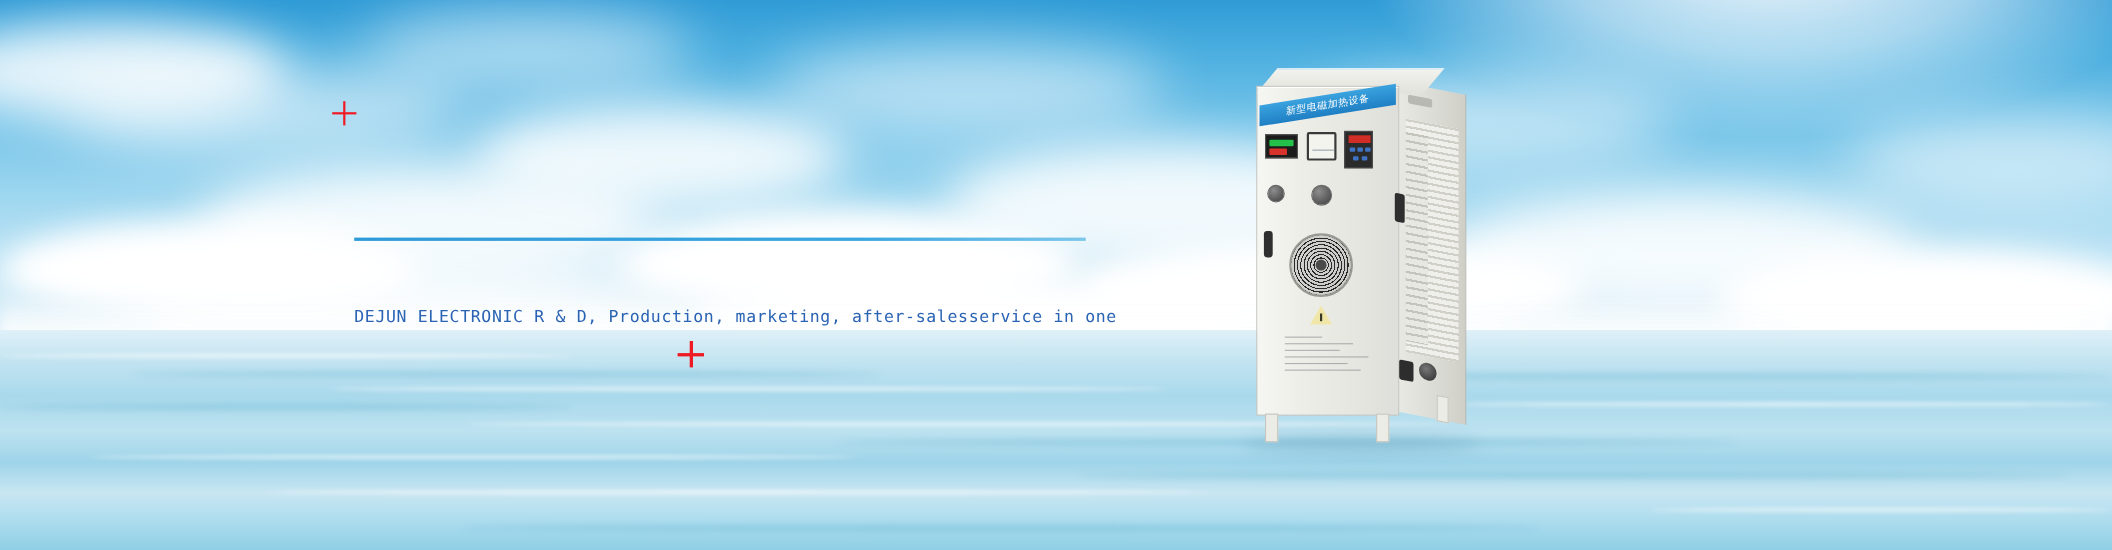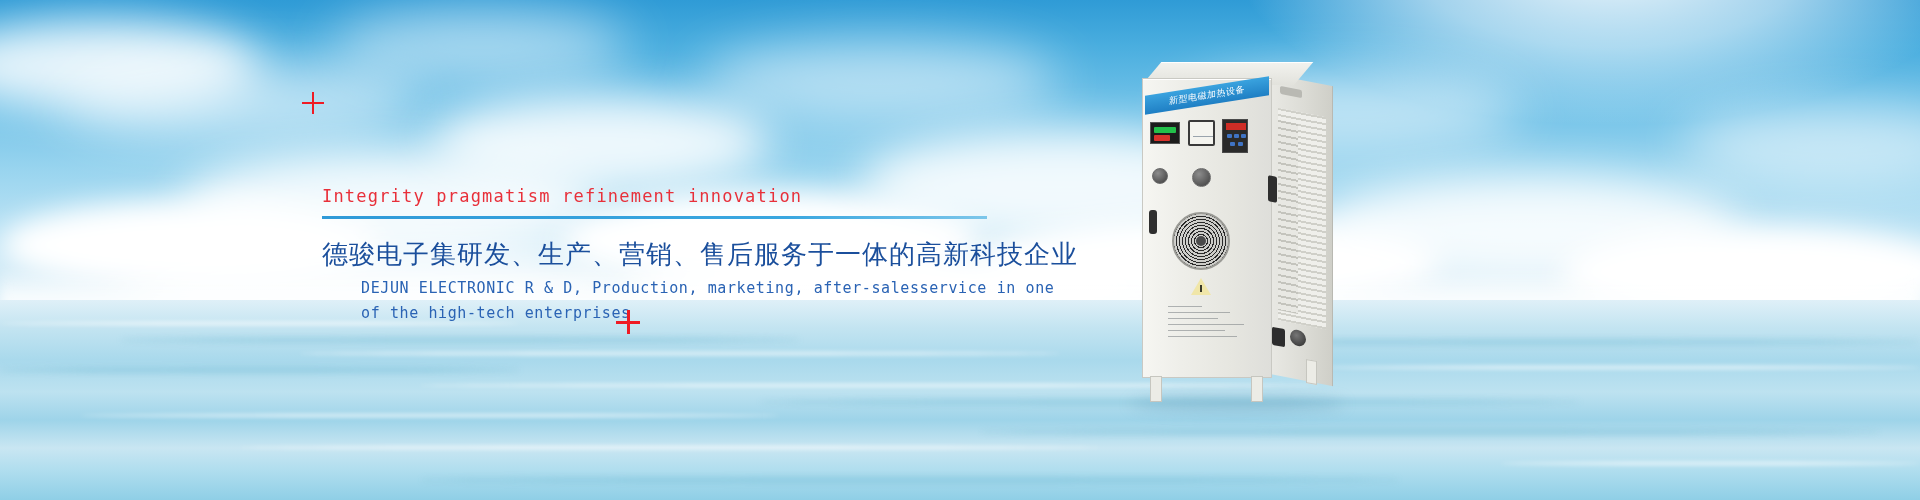--- a/index.html
+++ b/index.html
@@ -78,21 +78,21 @@
     font-family:"DejaVu Serif","Liberation Serif",serif;
     font-size:26px;line-height:32px;color:#1b4f9c;
     letter-spacing:1px;white-space:nowrap;
   }
   .desc-en{
     position:absolute;left:322px;top:276px;
     font-family:"DejaVu Sans Mono","Liberation Mono",monospace;
     font-size:15px;line-height:25px;color:#2a63b4;
     letter-spacing:0.6px;
   }
-  .desc-en div{white-space:nowrap;margin-left:39px;}
+  .desc-en div{white-space:nowrap;}
 
   
   .plus{position:absolute;}
   .plus span{position:absolute;background:#ef1b24;display:block;}
   .plus.p1{left:302px;top:92px;width:22px;height:22px;}
   .plus.p1 .h{left:0;top:10px;width:22px;height:2px;}
   .plus.p1 .v{left:10px;top:0;width:2px;height:22px;}
   .plus.p2{left:616px;top:310px;width:24px;height:24px;}
   .plus.p2 .h{left:0;top:11px;width:24px;height:3px;}
   .plus.p2 .v{left:11px;top:0;width:3px;height:24px;}
@@ -266,29 +266,26 @@
   </div>
 
   <div class="content">
 
     <div class="plus p1">
       <span class="h"></span>
         <span class="v"></span>
     </div>
 
 
-    <div class="tagline-en">Integrity  pragmatism  refinement  innovation</div>
 
     <div class="divider"></div>
 
-    <div class="desc-cn">德骏电子集研发、生产、营销、售后服务于一体的高新科技企业</div>
 
     <div class="desc-en">
       <div>DEJUN ELECTRONIC R &amp; D, Production, marketing, after-salesservice in one</div>
-      <div>of the high-tech enterprises</div>
     </div>
 
     <div class="plus p2">
       <span class="h"></span>
         <span class="v"></span>
     </div>
   </div>
 
   <div class="machine">
     <div class="m-shadow"></div>

